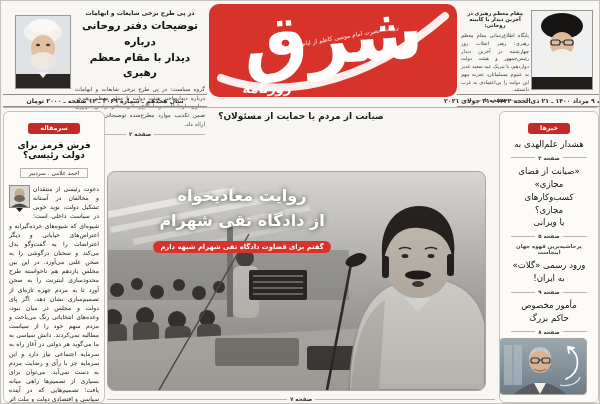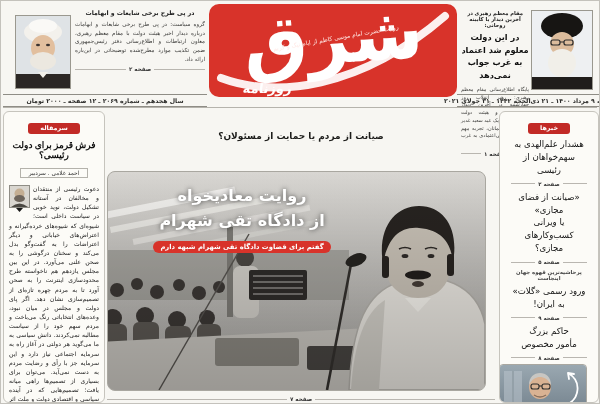--- a/index.html
+++ b/index.html
@@ -35,41 +35,41 @@
              color:#ffffff; transform:skewX(-8deg); }
 
   .strip { position:absolute; top:93px; height:13px; border-top:1px solid #8f8d86;
            border-bottom:1px solid #8f8d86; display:flex; align-items:center; justify-content:center; }
   .strip-left  { left:2px;  width:204px; }
   .strip-right { left:456px; width:142px; }
   .strip span { font-size:6.2px; font-weight:bold; color:#2c2c2a; white-space:nowrap; }
   .top-rule { position:absolute; left:2px; right:2px; top:106px; border-top:1px solid #b5b3ac; }
 
   
-  .lead { position:absolute; left:106px; top:110px; width:388px; text-align:center;margin-top:20px; }
+  .lead { position:absolute; left:106px; top:110px; width:388px; text-align:center; }
   .lead-kicker { font-size:9px; font-weight:bold; color:#1c1c1a; }
   .lead-headline { font-size:26px; font-weight:bold; color:#0d0d0c; line-height:1.2;
                    letter-spacing:-0.5px; margin-top:2px; }
 
   
   .main-photo { position:absolute; left:106px; top:170px; width:379px; height:220px;
                 border:1px solid #a9a7a0; border-radius:8px; overflow:hidden; background:#b4b2ad; }
   .mp-overlay { position:absolute; left:26px; top:12px; width:216px; text-align:center; color:#fff; }
   .mp-line { font-size:16px; font-weight:bold; line-height:1.55; text-shadow:0 0 5px rgba(0,0,0,.65); }
   .mp-strap { display:inline-block; background:#d8332a; color:#fff; font-size:6.8px;
               font-weight:bold; padding:2px 7px; border-radius:6px; margin-top:6px; }
   .mp-ref { position:absolute; left:106px; top:392px; width:388px; }
 
   
   .editorial { position:absolute; left:2px; top:110px; width:102px; height:292px;
                background:#fcfbf7; border:1px solid #c6c4bd; border-radius:6px;
                padding:3px 5px; overflow:hidden; text-align:center; }
   .pill { display:inline-block; background:#c22a26; color:#fff; font-size:6.4px; font-weight:bold;
           padding:1px 12px 2px; border-radius:3px; margin-top:-1px; }
-  .ed-headline { font-size:9px; font-weight:bold; color:#111; margin-top:6px;font-family:Liberation Serif, serif; }
+  .ed-headline { font-size:9px; font-weight:bold; color:#111; margin-top:6px; }
   .ed-author { display:inline-block; border:1px solid #b4b2ab; font-size:5.8px; color:#333;
                padding:1px 8px; margin-top:5px; }
   .ed-body { font-size:6.1px; color:#222; text-align:justify; line-height:1.5; margin-top:5px;
              direction:rtl; }
   .ed-photo { float:left; width:21px; height:27px; margin:1px 3px 1px 0; }
 
   
   .news-col { position:absolute; left:498px; top:110px; width:100px; height:292px;
               background:#fcfbf7; border:1px solid #c6c4bd; border-radius:6px;
               padding:3px 11px; text-align:center; overflow:hidden; }
@@ -96,20 +96,24 @@
         <ellipse cx="22" cy="29" rx="2" ry="1.2" fill="#3a3330"></ellipse>
         <ellipse cx="32" cy="29" rx="2" ry="1.2" fill="#3a3330"></ellipse>
         <ellipse cx="27" cy="45" rx="13" ry="9" fill="#ece8e0"></ellipse>
         <path d="M3,72 Q27,50 51,72 Z" fill="#2b2725"></path>
         <rect y="58" width="54" height="14" fill="#2b2725"></rect>
         <path d="M22,56 L27,62 L32,56 Z" fill="#f2f0ea"></path>
       </svg>
     </div>
     <div class="sl-text">
       <div class="kicker-sm">در پی طرح برخی شایعات و ابهامات</div>
+      <div class="hl-md">
+        <div>توضیحات دفتر روحانی درباره</div>
+        <div>دیدار با مقام معظم رهبری</div>
+      </div>
       <div class="body-xs">گروه سیاست: در پی طرح برخی شایعات و ابهامات درباره دیدار اخیر هیئت دولت با مقام معظم رهبری، معاون ارتباطات و اطلاع‌رسانی دفتر رئیس‌جمهوری ضمن تکذیب موارد مطرح‌شده توضیحاتی در این‌باره ارائه داد.</div>
       <div class="pref">
           <span>صفحه ۲</span>
         </div>
     </div>
   </section>
 
   <div class="masthead">
     <svg class="flourish" width="248" height="93" viewBox="0 0 248 93">
       <path d="M12 74 C 66 94, 150 86, 236 12" stroke="#ffffff" stroke-width="8" stroke-linecap="round" fill="none" opacity="0.92"></path>
@@ -128,24 +132,20 @@
         <rect x="19" y="29" width="9" height="5" rx="2" fill="none" stroke="#2a2a2a" stroke-width="1.2"></rect>
         <rect x="32" y="29" width="9" height="5" rx="2" fill="none" stroke="#2a2a2a" stroke-width="1.2"></rect>
         <line x1="28" y1="31" x2="32" y2="31" stroke="#2a2a2a" stroke-width="1"></line>
         <ellipse cx="30" cy="52" rx="14" ry="14" fill="#f1efe9"></ellipse>
         <path d="M4,78 Q30,58 56,78 Z" fill="#201d1b"></path>
         <rect y="66" width="60" height="12" fill="#201d1b"></rect>
       </svg>
     </div>
     <div class="sr-text">
       <div class="kicker-sm" style="font-size:5.2px">مقام معظم رهبری در آخرین دیدار با کابینه روحانی:</div>
-      <div class="hl-sm">
-        <div>در این دولت معلوم شد اعتماد</div>
-        <div>به غرب جواب نمی‌دهد</div>
-      </div>
       <div class="body-xs" style="font-size:5px">پایگاه اطلاع‌رسانی مقام معظم رهبری: رهبر انقلاب روز چهارشنبه در آخرین دیدار رئیس‌جمهور و هیئت دولت دوازدهم، با تبریک عید سعید غدیر به عموم مسلمانان، تجربه مهم این دولت را بی‌اعتمادی به غرب دانستند.</div>
       <div class="pref">
           <span>صفحه ۱</span>
         </div>
     </div>
   </section>
 
   <div class="strip strip-left">
     <span>سال هجدهم ـ شماره ۲۰۶۹ ـ ۱۲ صفحه ـ ۲۰۰۰ تومان</span>
   </div>
@@ -251,47 +251,46 @@
       </svg>
       <span>دعوت رئیسی از منتقدان و مخالفان در آستانه تشکیل دولت، نوید خوبی در سیاست داخلی است؛ شیوه‌ای که شیوه‌های خرده‌گیرانه و اعتراض‌های خیابانی و دیگر اعتراضات را به گفت‌وگو بدل می‌کند و سخنان درگوشی را به صحن علنی می‌آورد. در این بین مجلس یازدهم هم ناخواسته طرح محدودسازی اینترنت را به صحن آورد تا به مردم چهره تازه‌ای از تصمیم‌سازی نشان دهد. اگر پای دولت و مجلس در میان نبود، وعده‌های انتخاباتی رنگ می‌باخت و مردم سهم خود را از سیاست مطالبه نمی‌کردند. دانش سیاسی به ما می‌گوید هر دولتی در آغاز راه به سرمایه اجتماعی نیاز دارد و این سرمایه جز با رأی و رضایت مردم به دست نمی‌آید. می‌توان برای بسیاری از تصمیم‌ها راهی میانه یافت؛ تصمیم‌هایی که در آینده سیاسی و اقتصادی دولت و ملت اثر می‌گذارد. اگر چنین شود، فرش قرمزی که برای دولت تازه پهن شده است نشانه‌ای از همراهی واقعی مردم خواهد بود وگرنه مسیر، دشوار و ناهموار خواهد شد.</span>
     </div>
   </aside>
 
   <aside class="news-col">
     <div class="pill">خبرها</div>
 
     <div class="nc-hl">
       <div>هشدار علم‌الهدی به</div>
-      <div>سهم‌خواهان از رئیسی</div>
     </div>
     <div class="nc-div">
         <span>صفحه ۲</span>
       </div>
 
     <div class="nc-hl">
       <div>«صیانت از فضای مجازی»</div>
+      <div>کسب‌وکارهای مجازی؟</div>
       <div>یا ویرانی</div>
-      <div>کسب‌وکارهای مجازی؟</div>
     </div>
     <div class="nc-div">
         <span>صفحه ۵</span>
       </div>
 
     <div class="nc-kicker">پرحاشیه‌ترین قهوه جهان اینجاست</div>
     <div class="nc-hl">
       <div>ورود رسمی «گلات»</div>
       <div>به ایران!</div>
     </div>
     <div class="nc-div">
         <span>صفحه ۹</span>
       </div>
 
     <div class="nc-hl">
+      <div>مأمور مخصوص</div>
       <div>حاکم بزرگ</div>
-      <div>مأمور مخصوص</div>
     </div>
     <div class="nc-div">
         <span>صفحه ۸</span>
       </div>
 
     <div class="nc-photo">
       <svg width="86" height="55" viewBox="0 0 86 55">
         <defs>
           <linearGradient id="g3" x1="0" y1="0" x2="0" y2="1">
             <stop offset="0" stop-color="#9aa8b1"></stop>

